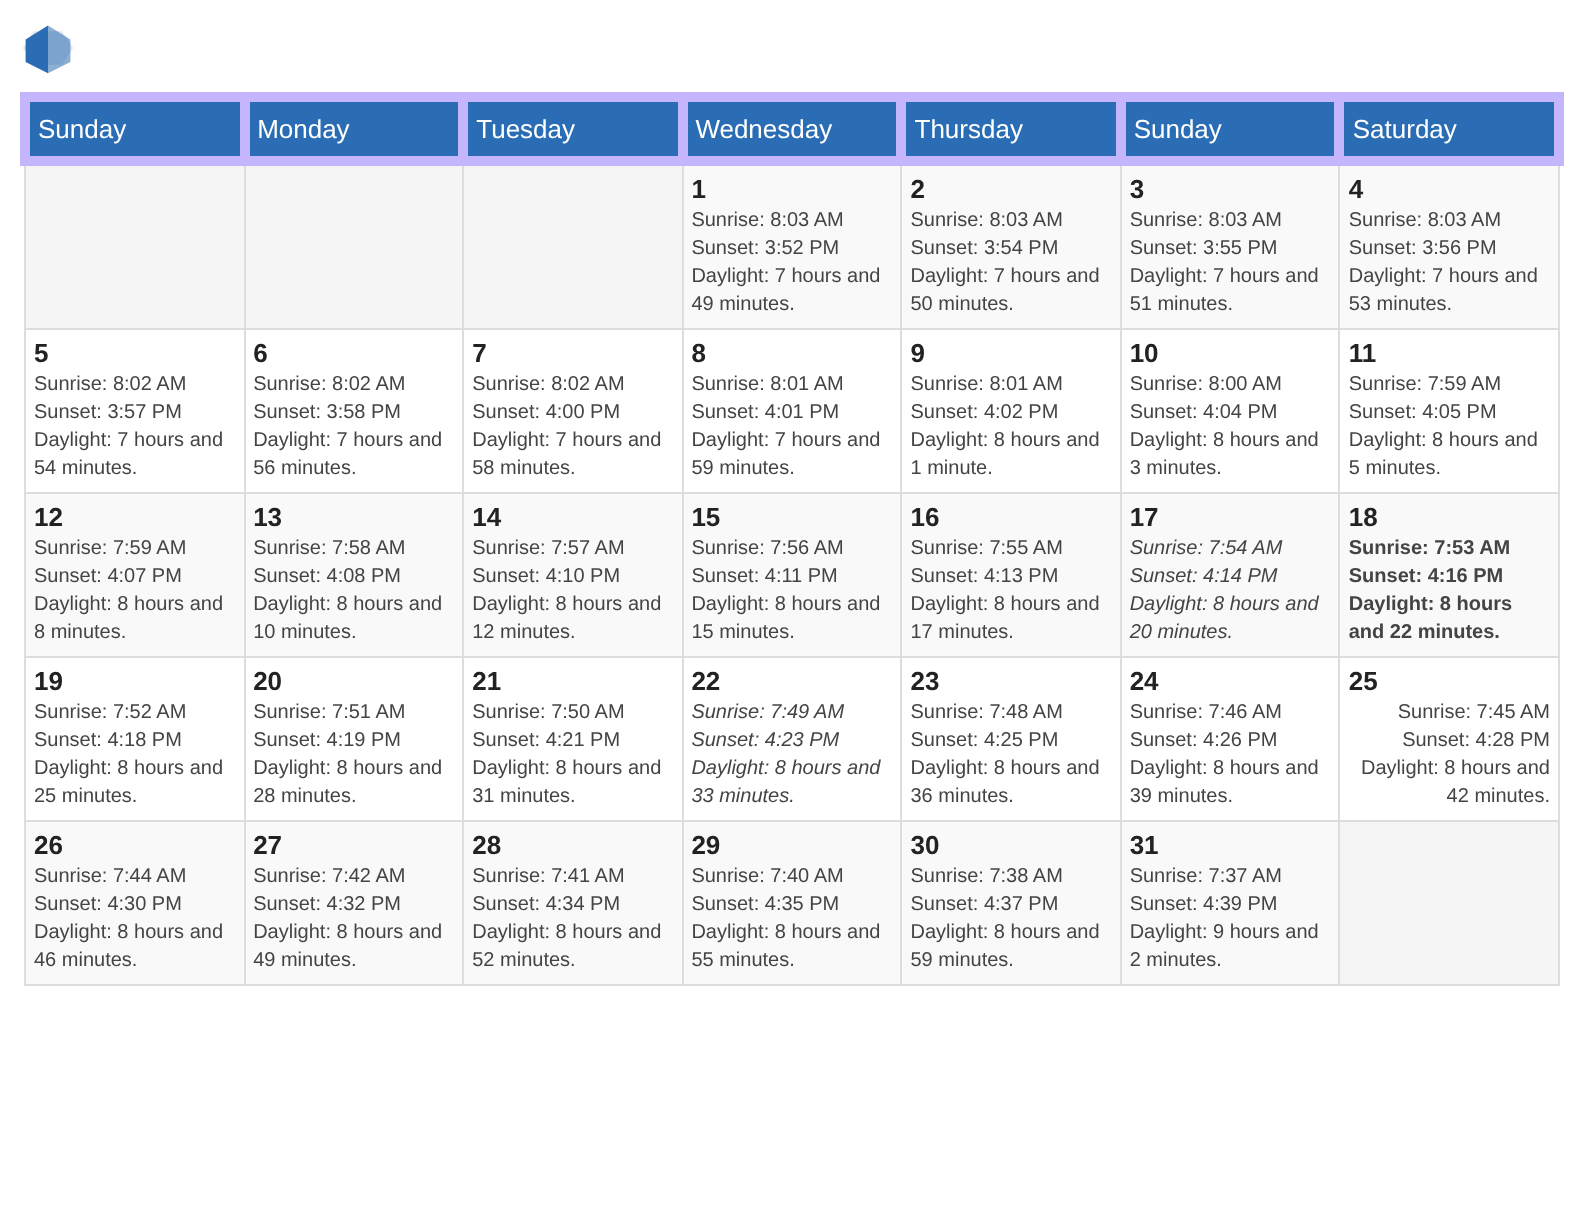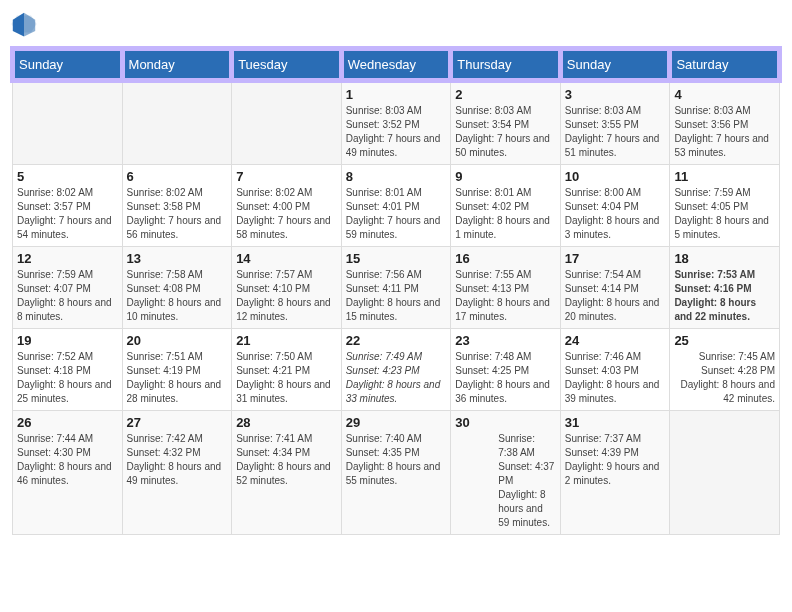--- a/index.html
+++ b/index.html
@@ -222,21 +222,21 @@
 Daylight: 8 hours and 15 minutes.</div>
         </td>
         <td>
           <div class="day-num">16</div>
           <div class="day-info" style="white-space: pre-line;">Sunrise: 7:55 AM
 Sunset: 4:13 PM
 Daylight: 8 hours and 17 minutes.</div>
         </td>
         <td>
           <div class="day-num">17</div>
-          <div class="day-info" style="white-space: pre-line;">Sunrise: 7:54 AM
+          <div class="day-info" style="white-space: pre-line; font-style: italic;">Sunrise: 7:54 AM
 Sunset: 4:14 PM
 Daylight: 8 hours and 20 minutes.</div>
         </td>
         <td>
           <div class="day-num">18</div>
           <div class="day-info" style="white-space: pre-line; font-weight: bold;">Sunrise: 7:53 AM
 Sunset: 4:16 PM
 Daylight: 8 hours and 22 minutes.</div>
         </td>
       </tr>
@@ -267,21 +267,21 @@
         </td>
         <td>
           <div class="day-num">23</div>
           <div class="day-info" style="white-space: pre-line;">Sunrise: 7:48 AM
 Sunset: 4:25 PM
 Daylight: 8 hours and 36 minutes.</div>
         </td>
         <td>
           <div class="day-num">24</div>
           <div class="day-info" style="white-space: pre-line;">Sunrise: 7:46 AM
-Sunset: 4:03 PM
+Sunset: 4:26 PM
 Daylight: 8 hours and 39 minutes.</div>
         </td>
         <td>
           <div class="day-num">25</div>
           <div class="day-info" style="white-space: pre-line; text-align: right;">Sunrise: 7:45 AM
 Sunset: 4:28 PM
 Daylight: 8 hours and 42 minutes.</div>
         </td>
       </tr>
       <tr>
@@ -304,21 +304,21 @@
 Daylight: 8 hours and 52 minutes.</div>
         </td>
         <td>
           <div class="day-num">29</div>
           <div class="day-info" style="white-space: pre-line;">Sunrise: 7:40 AM
 Sunset: 4:35 PM
 Daylight: 8 hours and 55 minutes.</div>
         </td>
         <td>
           <div class="day-num">30</div>
-          <div class="day-info" style="white-space: pre-line; margin-left: 43px;">Sunrise: 7:38 AM
+          <div class="day-info" style="white-space: pre-line;">Sunrise: 7:38 AM
 Sunset: 4:37 PM
 Daylight: 8 hours and 59 minutes.</div>
         </td>
         <td>
           <div class="day-num">31</div>
           <div class="day-info" style="white-space: pre-line;">Sunrise: 7:37 AM
 Sunset: 4:39 PM
 Daylight: 9 hours and 2 minutes.</div>
         </td>
         <td class="empty-cell"></td>

